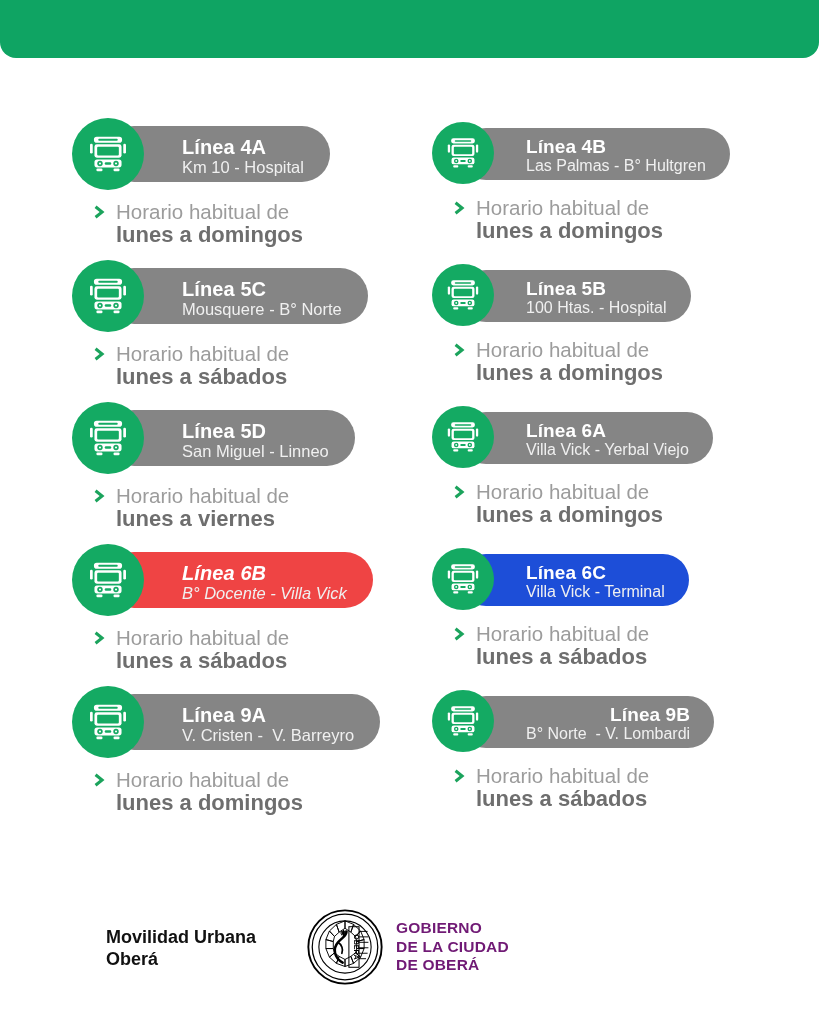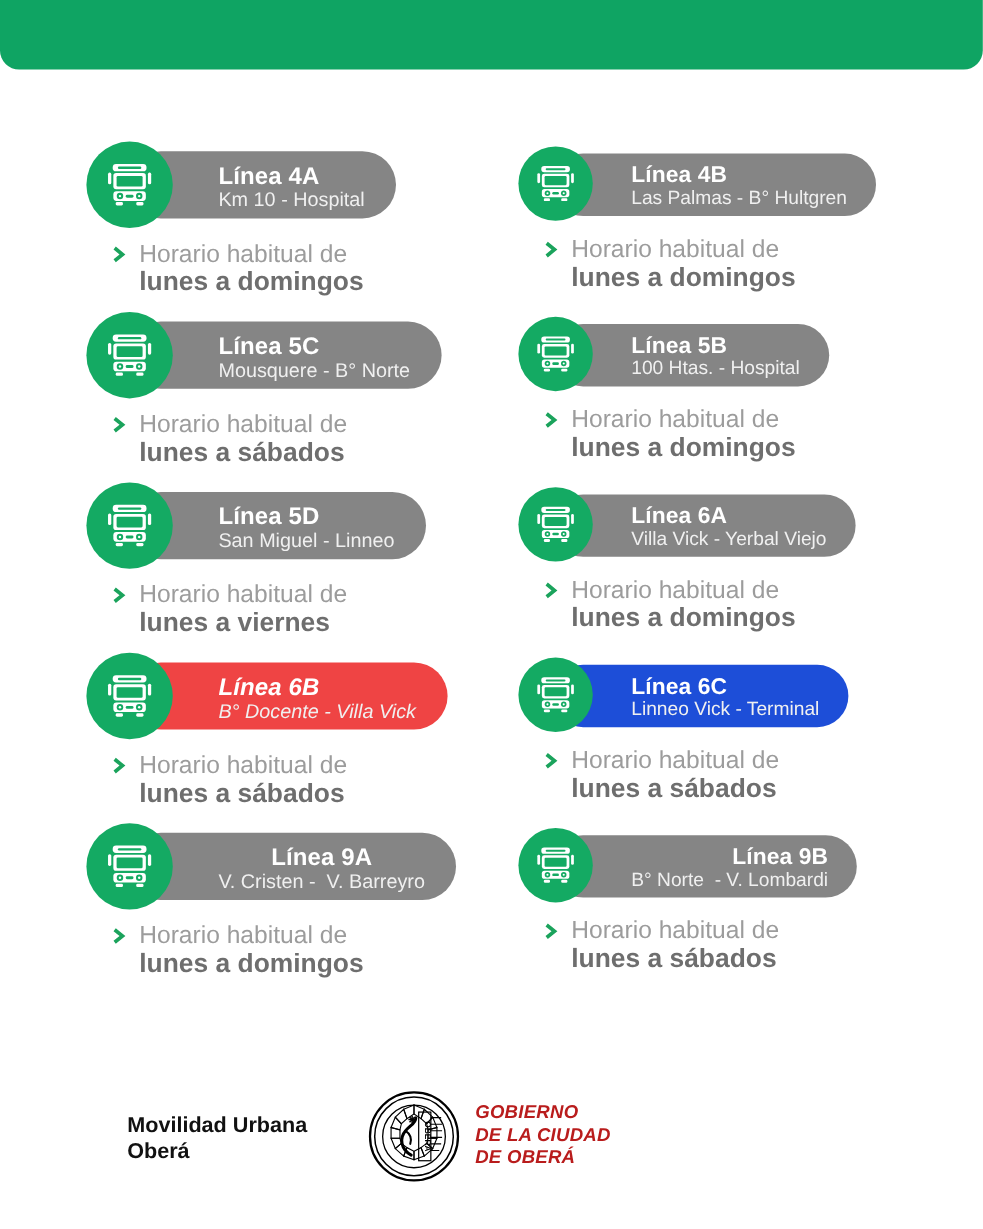--- a/index.html
+++ b/index.html
@@ -157,27 +157,26 @@
   .gov-logo {
     position: absolute;
     left: 306px;
     top: 0;
     display: flex;
     align-items: center;
     gap: 12px;
   }
   .crest { display: block; }
   .gov-text {
-    color: #b91c1c;
+    color: #701a75;
     font-size: 15.5px;
     font-weight: bold;
     line-height: 18.5px;
     letter-spacing: 0.2px;
     white-space: pre-line;
-    font-style: italic;
   }
 </style>
 </head>
 <body style="background: rgb(255, 255, 255);">
 
 <div class="header-band" style="background: rgb(15, 164, 99);"></div>
 
 <div class="lines-grid">
     <div class="line-row">
         <div class="line-entry col-left">
@@ -435,21 +434,21 @@
       <path d="M2.5 1.5 L10.5 8 L2.5 14.5 L0.6 12 L5.6 8 L0.6 4 Z" fill="#1BA35C"></path>
     </svg>
             <div class="sched-line1" style="color: rgb(156, 156, 156);">Horario habitual de</div>
             <div class="sched-line2" style="color: rgb(110, 110, 110);">lunes a sábados</div>
           </div>
         </div>
         <div class="line-entry col-right">
           <div class="line-head">
             <div class="line-pill" style="background: #1d4ed8;">
               <div class="line-name">Línea 6C</div>
-              <div class="line-route">Linneo Vick - Terminal</div>
+              <div class="line-route">Villa Vick - Terminal</div>
             </div>
             <div class="bus-badge" style="background: rgb(20, 170, 99);">
     <svg width="44" height="44" viewBox="0 0 48 48">
       <g fill="#ffffff">
         <rect x="11" y="8" width="26" height="5.6" rx="2.6"></rect>
         <rect x="15" y="10" width="18" height="1.8" rx="0.9" fill="#14AA63"></rect>
         <rect x="11.5" y="15" width="25" height="12.4" rx="2.2"></rect>
         <rect x="14" y="17.2" width="20" height="8.2" rx="1" fill="#14AA63"></rect>
         <rect x="7.4" y="14.6" width="2.5" height="9" rx="1.2"></rect>
         <rect x="38.1" y="14.6" width="2.5" height="9" rx="1.2"></rect>
@@ -471,21 +470,21 @@
       <path d="M2.5 1.5 L10.5 8 L2.5 14.5 L0.6 12 L5.6 8 L0.6 4 Z" fill="#1BA35C"></path>
     </svg>
             <div class="sched-line1" style="color: rgb(156, 156, 156);">Horario habitual de</div>
             <div class="sched-line2" style="color: rgb(110, 110, 110);">lunes a sábados</div>
           </div>
         </div>
     </div>
     <div class="line-row">
         <div class="line-entry col-left">
           <div class="line-head">
-            <div class="line-pill" style="background: rgb(133, 133, 133); align-items: center;">
+            <div class="line-pill" style="background: rgb(133, 133, 133);">
               <div class="line-name">Línea 9A</div>
               <div class="line-route">V. Cristen -  V. Barreyro</div>
             </div>
             <div class="bus-badge" style="background: rgb(20, 170, 99);">
     <svg width="52" height="52" viewBox="0 0 48 48">
       <g fill="#ffffff">
         <rect x="11" y="8" width="26" height="5.6" rx="2.6"></rect>
         <rect x="15" y="10" width="18" height="1.8" rx="0.9" fill="#14AA63"></rect>
         <rect x="11.5" y="15" width="25" height="12.4" rx="2.2"></rect>
         <rect x="14" y="17.2" width="20" height="8.2" rx="1" fill="#14AA63"></rect>

